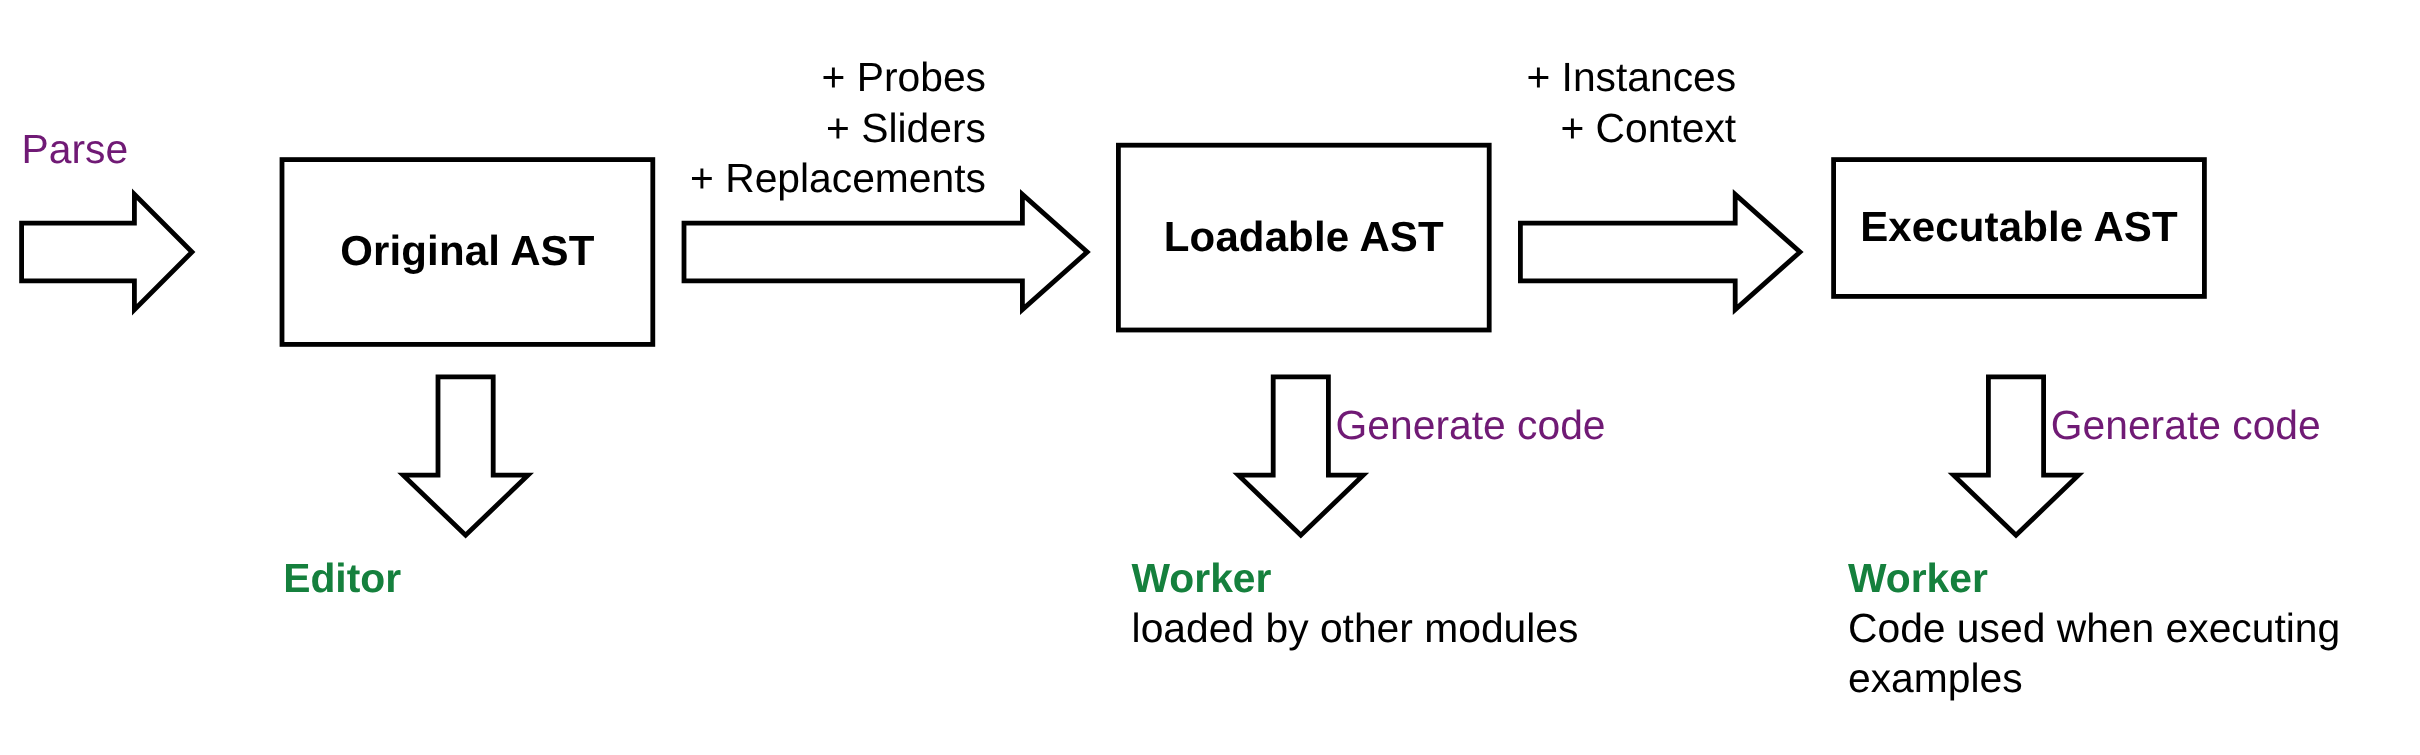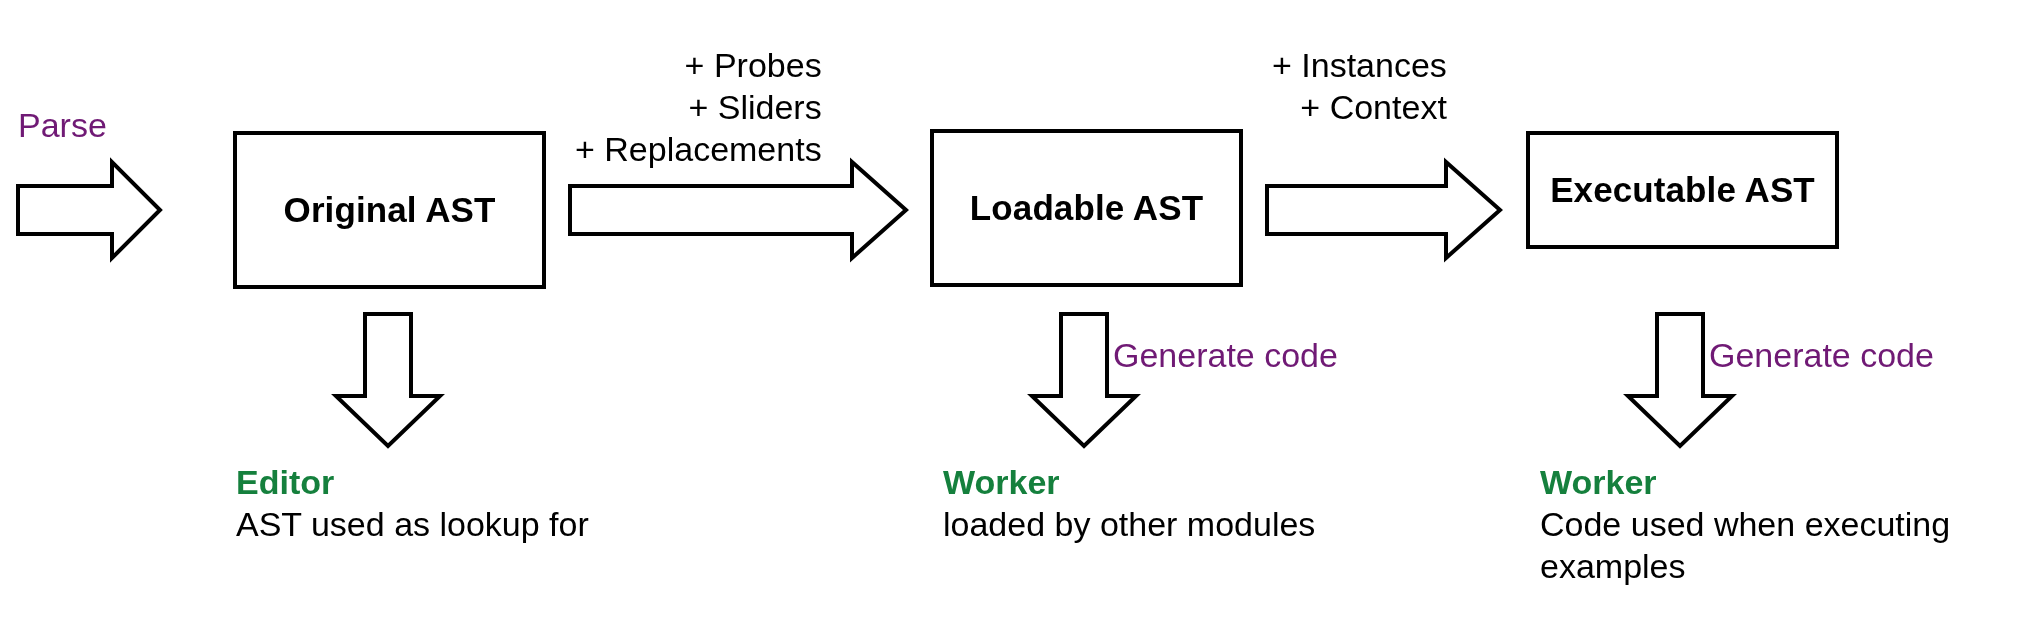--- a/index.html
+++ b/index.html
@@ -107,21 +107,21 @@
   <div class="multi-label" style="left:575px; top:44px;">
     <div>+ Probes</div>
     <div>+ Sliders</div>
     <div>+ Replacements</div>
   </div>
 
   <svg class="arrow-svg" style="left:568px; top:160px; width:340px; height:100px;" viewBox="0 0 340 100">
     <polygon class="arrow-shape" points="2,26 284,26 284,2 338,50 284,98 284,74 2,74"></polygon>
   </svg>
 
-  <div class="ast-box" style="left:930px; top:129px; width:313px; height:158px;">
+  <div class="ast-box" style="left:930px; top:119px; width:313px; height:158px;">
     <span class="ast-box-label">Loadable AST</span>
   </div>
 
   <div class="multi-label" style="left:1272px; top:44px;">
     <div>+ Instances</div>
     <div>+ Context</div>
   </div>
 
   <svg class="arrow-svg" style="left:1265px; top:160px; width:237px; height:100px;" viewBox="0 0 237 100">
     <polygon class="arrow-shape" points="2,26 181,26 181,2 235,50 181,98 181,74 2,74"></polygon>
@@ -131,21 +131,20 @@
     <span class="ast-box-label">Executable AST</span>
   </div>
 
   <svg class="arrow-svg" style="left:334px; top:312px; width:108px; height:136px;" viewBox="0 0 108 136">
     <polygon class="arrow-shape" points="31,2 77,2 77,84 106,84 54,134 2,84 31,84"></polygon>
   </svg>
 
   <div class="caption-block" style="left:236px; top:461px;">
     <div class="caption-title">Editor</div>
     <div class="caption-body">
-      <div>AST used as lookup for</div>
     </div>
   </div>
 
   <svg class="arrow-svg" style="left:1030px; top:312px; width:108px; height:136px;" viewBox="0 0 108 136">
     <polygon class="arrow-shape" points="31,2 77,2 77,84 106,84 54,134 2,84 31,84"></polygon>
   </svg>
   <span class="plain-label" style="left:1113px; top:334px;">Generate code</span>
 
   <div class="caption-block" style="left:943px; top:461px;">
     <div class="caption-title">Worker</div>

